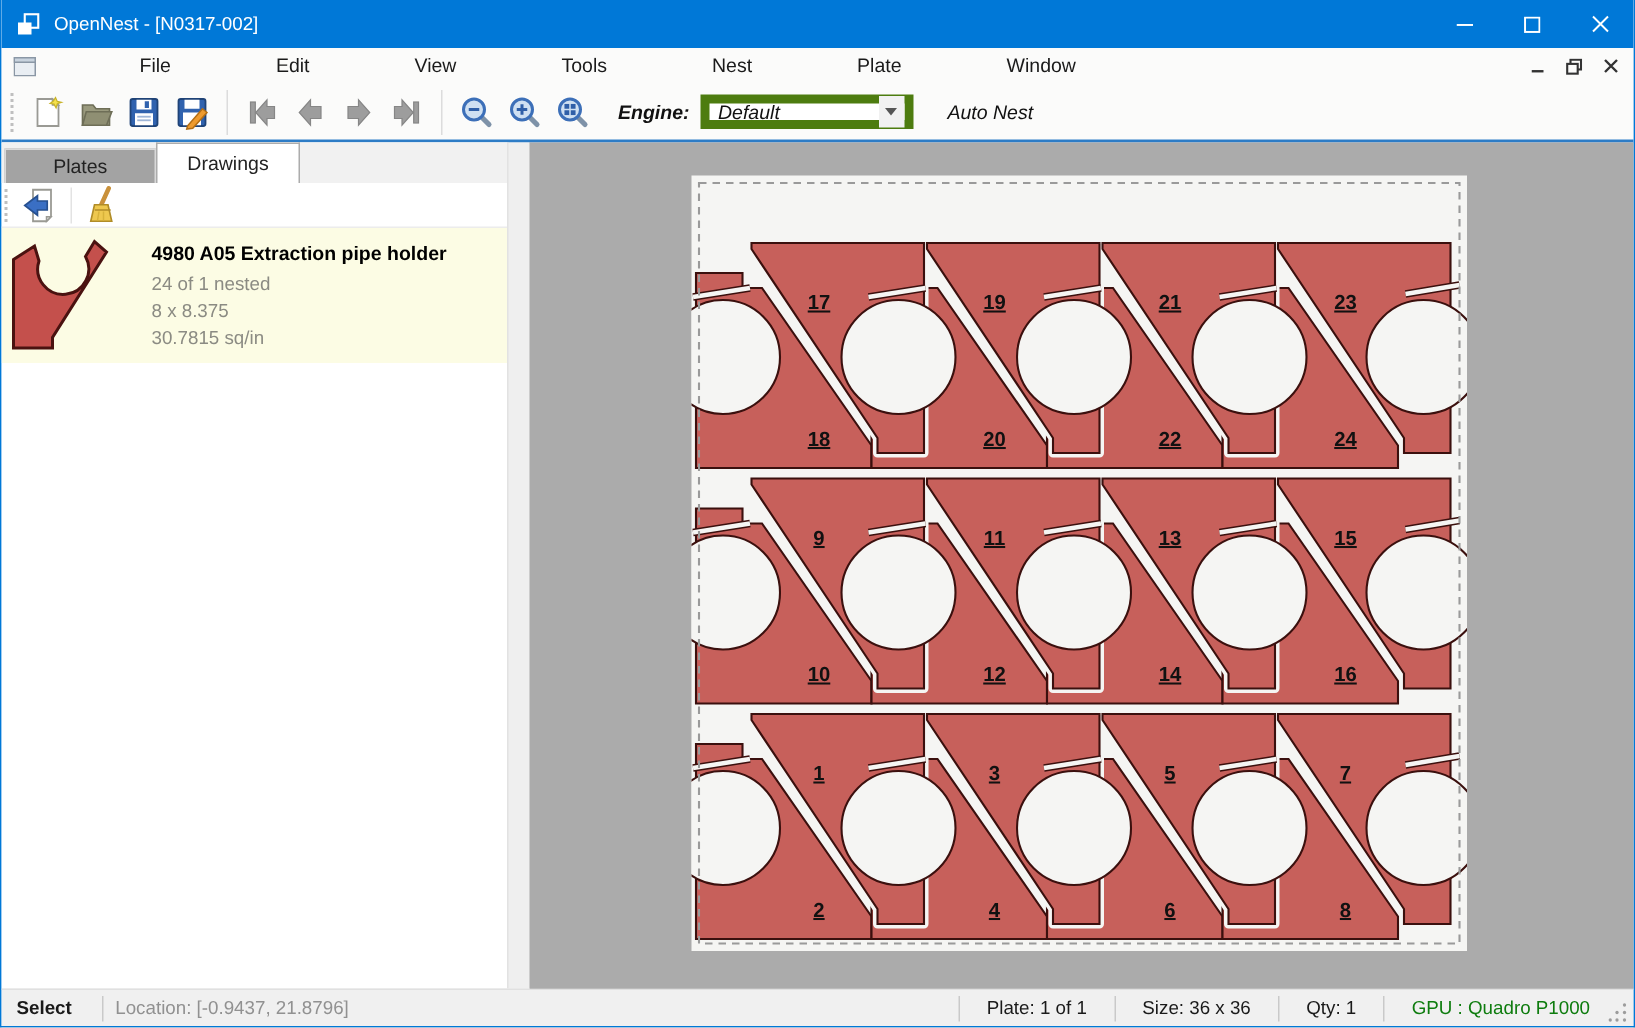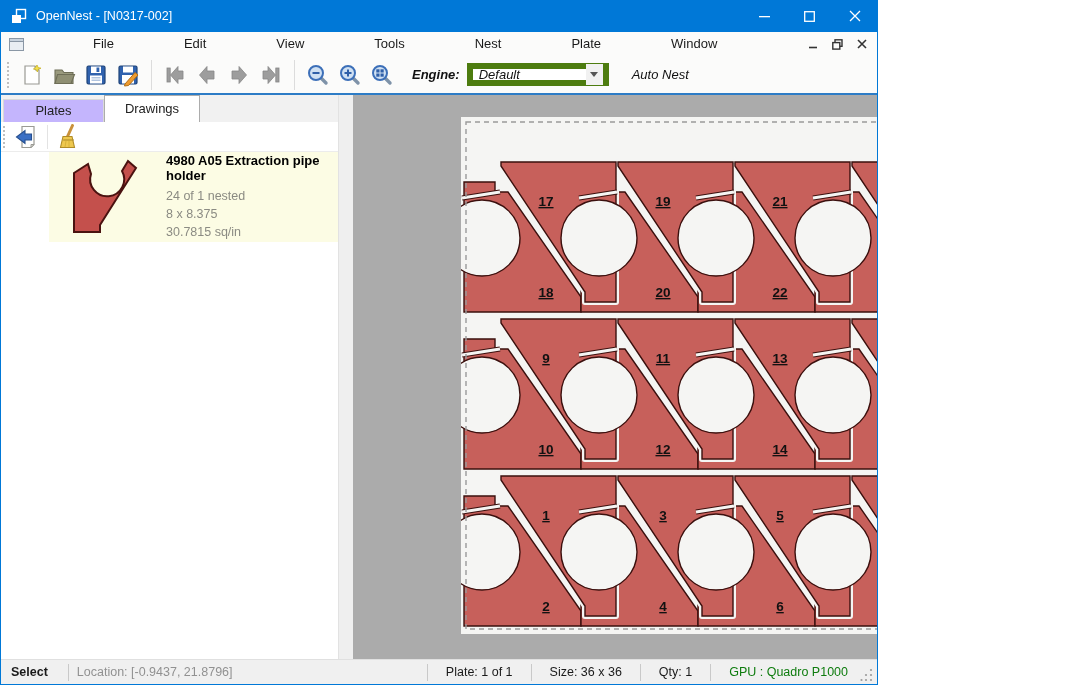--- a/index.html
+++ b/index.html
@@ -1,17 +1,17 @@
 <!DOCTYPE html>
 <html><head>
 <meta charset="utf-8">
 <style>
   * { margin:0; padding:0; box-sizing:border-box; }
   html,body { width:1090px; height:685px; font-family:"Liberation Sans", sans-serif; }
-  .window { width:878px; height:685px; display:flex; flex-direction:column;
+  .window { width:1090px; height:685px; display:flex; flex-direction:column;
             border-left:1px solid #0078D7; border-right:1px solid #0078D7; border-bottom:1px solid #0078D7;
             background:#fff; overflow:hidden;justify-content:space-between; }
 
   
   .titlebar { height:32px; background:#0078D7; display:flex; align-items:center; flex:0 0 auto; }
   .titlebar .appicon { margin-left:9px; width:18px; height:18px; }
   .titlebar .title { color:#fff; font-size:12.5px; margin-left:8px; flex:1; }
   .cap-btn { width:45px; height:32px; display:flex; align-items:center; justify-content:center; color:#fff; }
   .cap-btn svg { display:block; }
 
@@ -34,28 +34,28 @@
   .combo .dd { width:17px; height:21px; background:#F1F1F1; display:flex; align-items:center; justify-content:center; }
   .combo .dd i { width:0; height:0; border-left:4px solid transparent; border-right:4px solid transparent; border-top:5px solid #555; }
   .autonest { font-size:13px; color:#111; margin-left:10px; padding:4px 6px; }
   .blue-divider { height:2px; background:#2D7CC6; flex:0 0 auto; }
 
   
   .main { flex:1; display:flex; min-height:0; }
   .sidepanel { width:337px; display:flex; flex-direction:column; background:#fff; }
   .tabstrip { height:27px; background:#F1F1F1; display:flex; align-items:flex-end; padding-left:2px; flex:0 0 auto; }
   .tab { height:23px; line-height:22px; width:101px; text-align:center; font-size:13px; color:#222;
-         background:#c4b5fd; border:1px solid #D9D9D9; border-bottom:none; }
+         background:#a3a3a3; border:1px solid #D9D9D9; border-bottom:none; }
   .tab.active { height:27px; line-height:26px; width:96px; background:#fff; border-color:#ACACAC; }
   .panel-toolbar { height:30px; display:flex; align-items:center; border-bottom:1px solid #ECECEC; flex:0 0 auto; }
   .panel-toolbar .gripper { height:22px; }
   .pt-btn { width:30px; height:28px; display:flex; align-items:center; justify-content:center; }
   .pt-sep { width:1px; height:24px; background:#E3E3E3; margin:0 5px; }
   .drawing-list { flex:1; overflow:hidden; }
-  .drawing-item { height:90px; background:#FCFCE4; display:flex; align-items:center; padding-left:21px;margin-left:48px; }
+  .drawing-item { height:90px; background:#FCFCE4; display:flex; align-items:center; padding-left:4px; }
   .thumb { width:84px; height:76px; flex:0 0 auto; }
   .item-text { margin-left:12px; }
   .item-title { font-size:13px; font-weight:bold; color:#000; margin-bottom:4px; }
   .item-sub { font-size:12.5px; color:#8B8B83; line-height:18px; }
 
   .splitter { width:15px; background:#EFEFEF; border-left:1px solid #E2E2E2; flex:0 0 auto; }
   .canvas { flex:1; background:#ABABAB; position:relative; overflow:hidden; }
   .canvas svg { position:absolute; left:0; top:0; }
 
   

